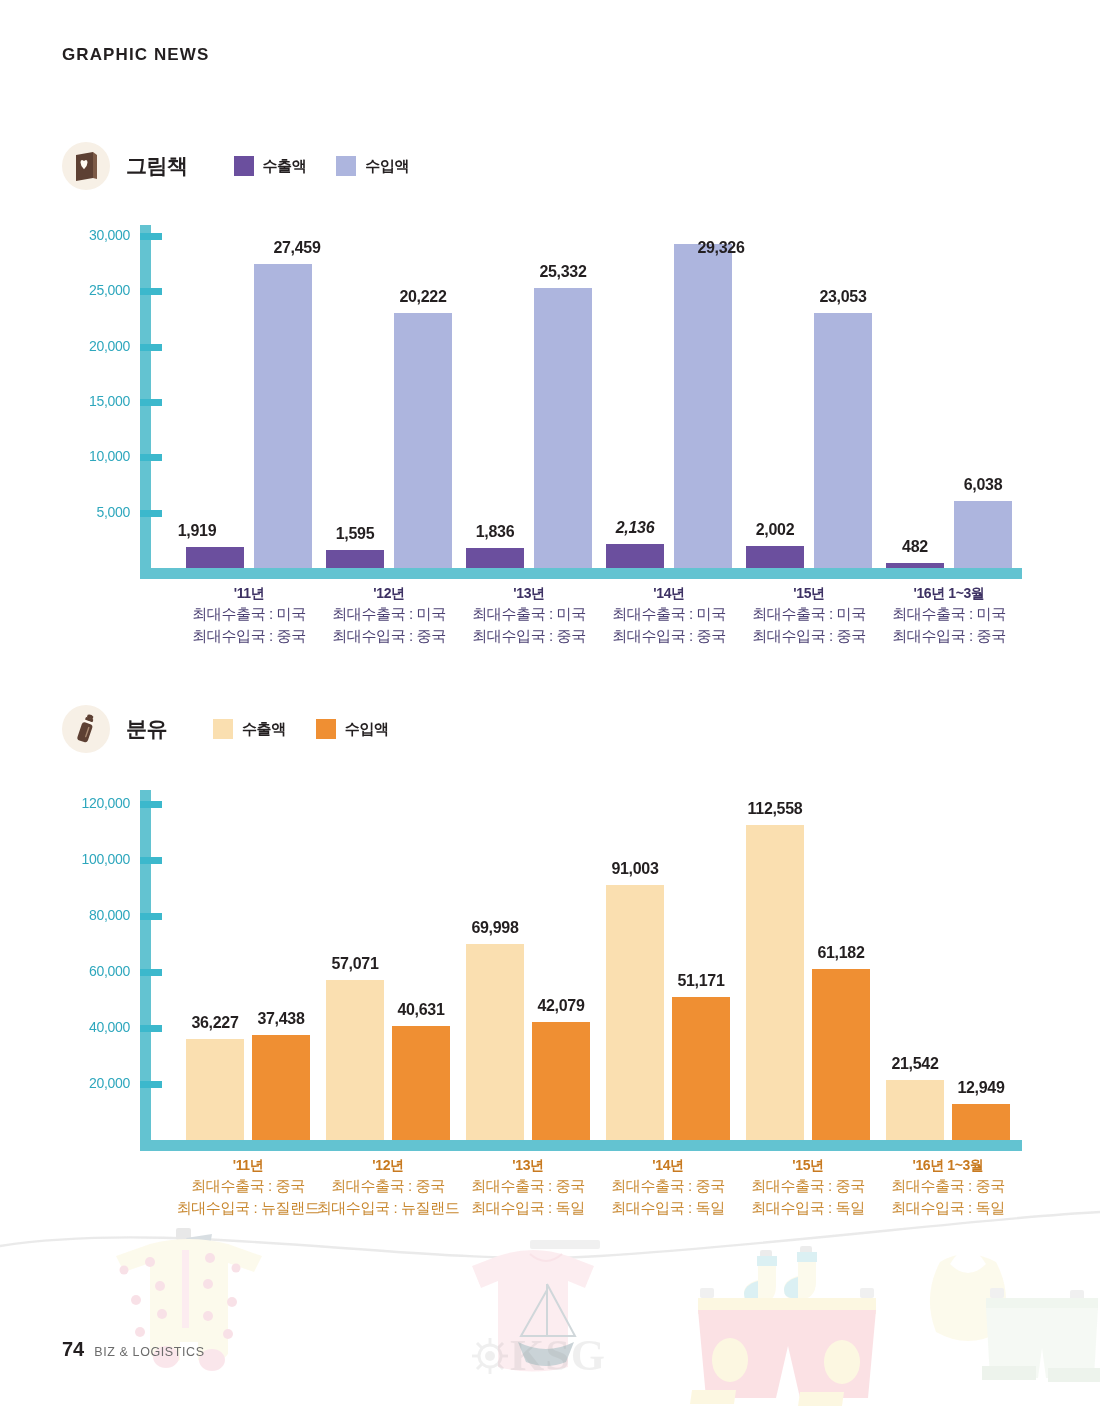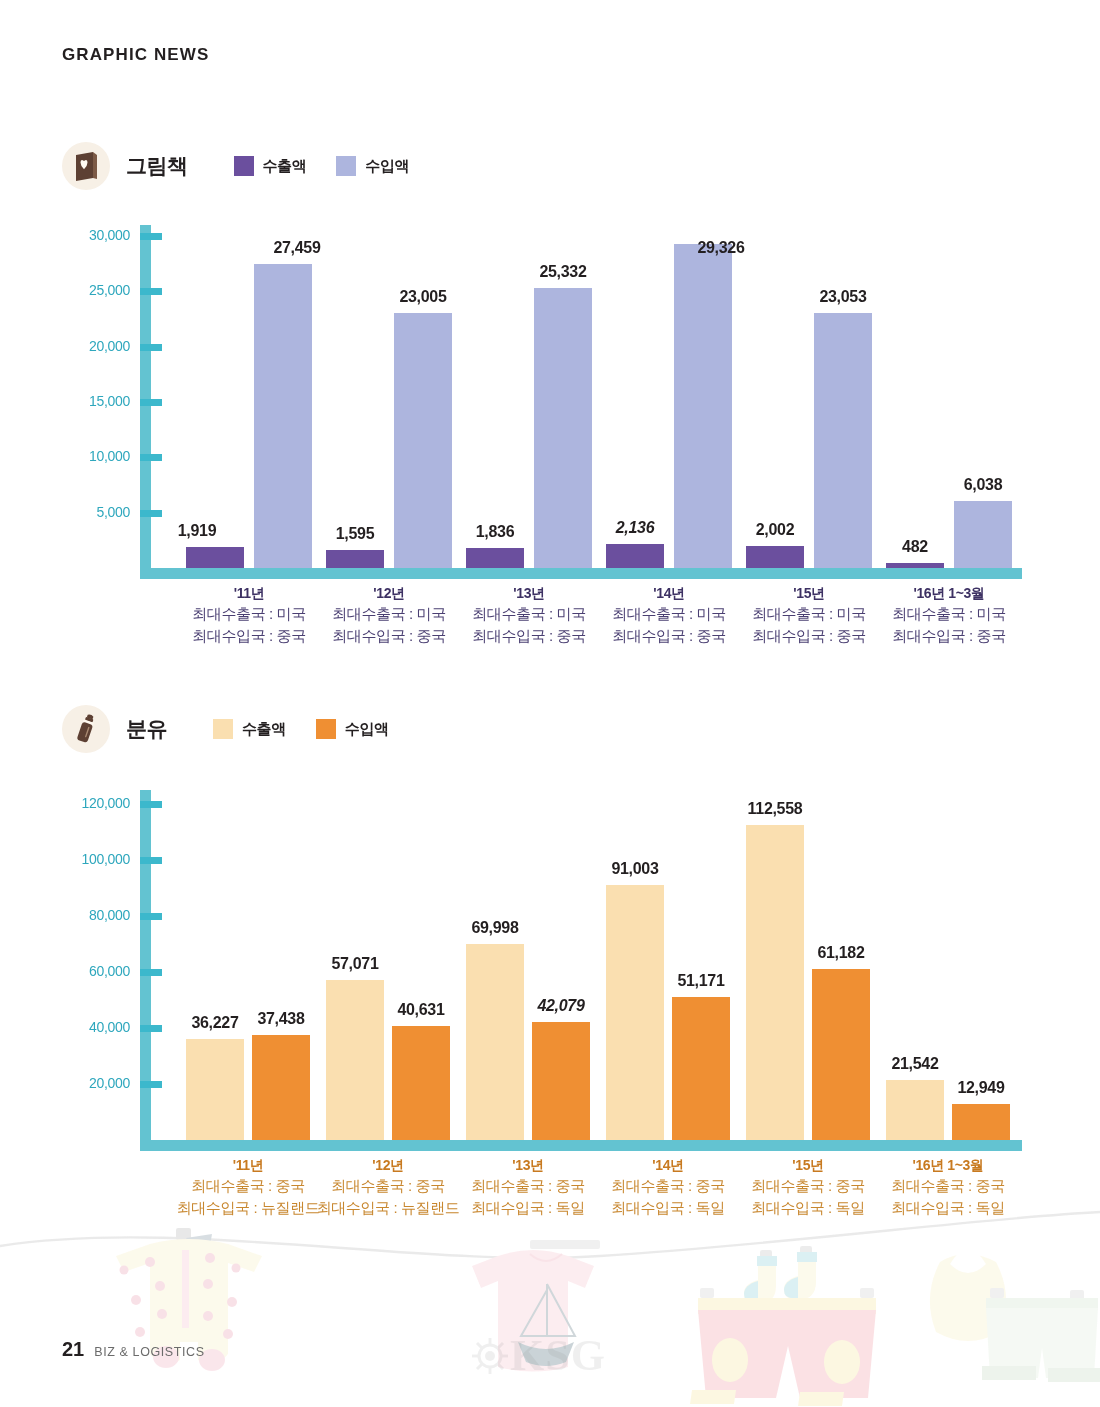--- a/index.html
+++ b/index.html
@@ -113,21 +113,21 @@
       <div class="bar" style="left: 192px; width: 58px; height: 303.821px; top: 39.1795px; background: rgb(173, 181, 222);"></div>
       <div class="bar-value" style="left: 184px; width: 102px; top: 14.1795px; text-align: center;">27,459</div>
       <div class="xcat" style="left: 78px; width: 218px; top: 360px;">
         <div class="xcat-year">'11년</div>
         <div class="xcat-sub">최대수출국 : 미국</div>
         <div class="xcat-sub">최대수입국 : 중국</div>
       </div>
       <div class="bar" style="left: 264px; width: 58px; height: 17.6479px; top: 325.352px; background: rgb(107, 79, 158);"></div>
       <div class="bar-value" style="left: 242px; width: 102px; top: 300.352px;">1,595</div>
       <div class="bar" style="left: 332px; width: 58px; height: 254.539px; top: 88.4608px; background: rgb(173, 181, 222);"></div>
-      <div class="bar-value" style="left: 310px; width: 102px; top: 63.4608px;">23,005</div>
+      <div class="bar-value" style="left: 310px; width: 102px; top: 63.4608px;">20,222</div>
       <div class="xcat" style="left: 218px; width: 218px; top: 360px;">
         <div class="xcat-year">'12년</div>
         <div class="xcat-sub">최대수출국 : 미국</div>
         <div class="xcat-sub">최대수입국 : 중국</div>
       </div>
       <div class="bar" style="left: 404px; width: 58px; height: 20.3145px; top: 322.686px; background: rgb(107, 79, 158);"></div>
       <div class="bar-value" style="left: 382px; width: 102px; top: 297.686px;">1,836</div>
       <div class="bar" style="left: 472px; width: 58px; height: 280.286px; top: 62.7137px; background: rgb(173, 181, 222);"></div>
       <div class="bar-value" style="left: 450px; width: 102px; top: 37.7137px;">25,332</div>
       <div class="xcat" style="left: 358px; width: 218px; top: 360px;">
@@ -218,21 +218,21 @@
       <div class="bar" style="left: 330px; width: 58px; height: 113.767px; top: 236.233px; background: rgb(239, 143, 51);"></div>
       <div class="bar-value" style="left: 308px; width: 102px; top: 211.233px;">40,631</div>
       <div class="xcat" style="left: 218px; width: 216px; top: 367px;">
         <div class="xcat-year">'12년</div>
         <div class="xcat-sub">최대수출국 : 중국</div>
         <div class="xcat-sub">최대수입국 : 뉴질랜드</div>
       </div>
       <div class="bar" style="left: 404px; width: 58px; height: 195.994px; top: 154.006px; background: rgb(250, 223, 176);"></div>
       <div class="bar-value" style="left: 382px; width: 102px; top: 129.006px;">69,998</div>
       <div class="bar" style="left: 470px; width: 58px; height: 117.821px; top: 232.179px; background: rgb(239, 143, 51);"></div>
-      <div class="bar-value" style="left: 448px; width: 102px; top: 207.179px; font-style: italic;">42,079</div>
+      <div class="bar-value" style="left: 448px; width: 102px; top: 207.179px;">42,079</div>
       <div class="xcat" style="left: 358px; width: 216px; top: 367px;">
         <div class="xcat-year">'13년</div>
         <div class="xcat-sub">최대수출국 : 중국</div>
         <div class="xcat-sub">최대수입국 : 독일</div>
       </div>
       <div class="bar" style="left: 544px; width: 58px; height: 254.808px; top: 95.1916px; background: rgb(250, 223, 176);"></div>
       <div class="bar-value" style="left: 522px; width: 102px; top: 70.1916px;">91,003</div>
       <div class="bar" style="left: 610px; width: 58px; height: 143.279px; top: 206.721px; background: rgb(239, 143, 51);"></div>
       <div class="bar-value" style="left: 588px; width: 102px; top: 181.721px;">51,171</div>
       <div class="xcat" style="left: 498px; width: 216px; top: 367px;">
@@ -326,21 +326,21 @@
       <rect x="990" y="78" width="14" height="10" fill="#e4e4e4" rx="2"></rect>
       <rect x="1070" y="80" width="14" height="10" fill="#e4e4e4" rx="2"></rect>
       <path d="M986 88 l112 0 l0 12 l-112 0 Z" fill="#e4efe2"></path>
       <path d="M986 98 l112 0 l-4 70 l-48 0 l-4 -30 l-4 30 l-48 0 Z" fill="#eef5ec"></path>
       <path d="M982 156 l54 0 l0 14 l-54 0 Z" fill="#dfeadd"></path>
       <path d="M1048 158 l54 0 l0 14 l-54 0 Z" fill="#dfeadd"></path>
     </g>
   </svg>
 
   <div class="foot">
-    <span class="foot-pg">21</span>
+    <span class="foot-pg">74</span>
     <span class="foot-txt">BIZ &amp; LOGISTICS</span>
   </div>
 
   <div class="watermark">
     <svg width="40" height="40" viewBox="0 0 40 40">
       <circle cx="20" cy="20" r="11" fill="none" stroke="#8a8a8a" stroke-width="3"></circle>
       <circle cx="20" cy="20" r="5" fill="#8a8a8a"></circle>
       <g stroke="#8a8a8a" stroke-width="3">
         <line x1="20" y1="2" x2="20" y2="9"></line>
           <line x1="20" y1="31" x2="20" y2="38"></line>

